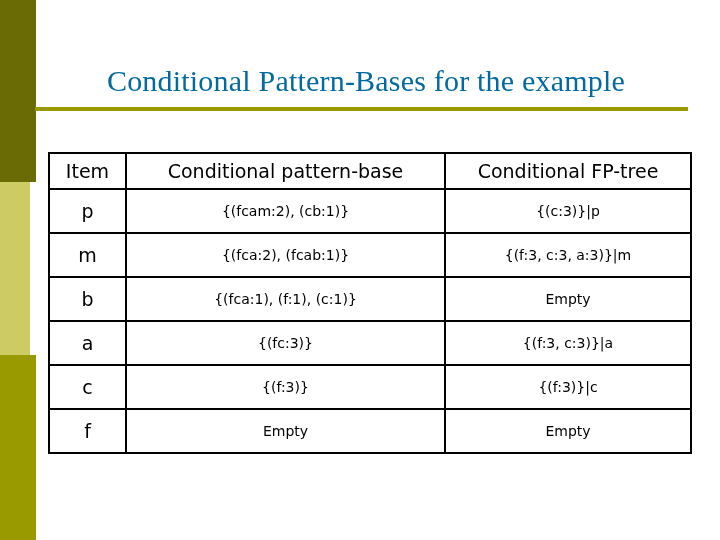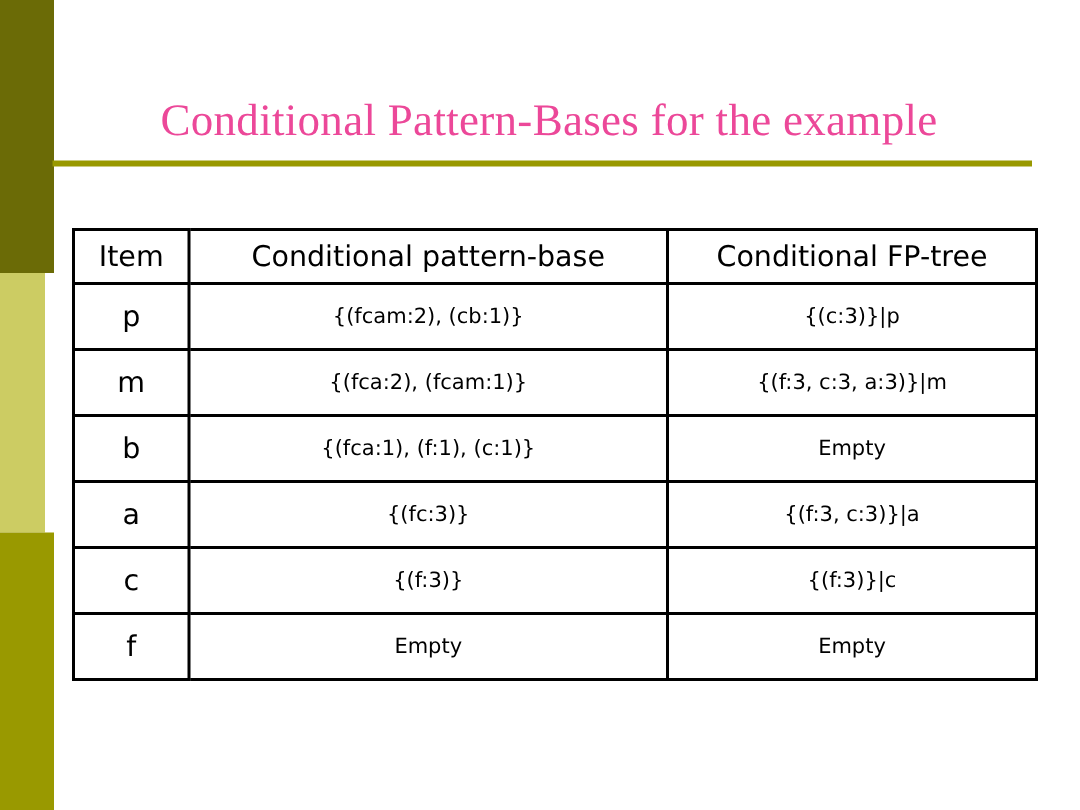--- a/index.html
+++ b/index.html
@@ -104,21 +104,21 @@
 </head>
 <body style="background: rgb(255, 255, 255);">
 
 <div id="sidebar">
   <div class="band" id="band-top" style="background: rgb(107, 107, 6);"></div>
   <div class="band" id="band-middle" style="background: rgb(204, 204, 99);"></div>
   <div class="band" id="band-bottom" style="background: rgb(153, 153, 0);"></div>
 </div>
 
 <div id="title-block">
-  <div id="slide-title" style="color: #ec4899;">Conditional Pattern-Bases for the example</div>
+  <div id="slide-title" style="color: #0369a1;">Conditional Pattern-Bases for the example</div>
 </div>
 <div id="title-rule" style="background: rgb(153, 153, 0);"></div>
 
 <div id="table-wrap">
   <table>
     <colgroup>
       <col class="c-item">
       <col class="c-base">
       <col class="c-tree">
     </colgroup>
@@ -130,21 +130,21 @@
       </tr>
     </thead>
     <tbody id="table-body">
       <tr>
         <td class="cell-item">p</td>
         <td>{(fcam:2), (cb:1)}</td>
         <td>{(c:3)}|p</td>
       </tr>
       <tr>
         <td class="cell-item">m</td>
-        <td>{(fca:2), (fcam:1)}</td>
+        <td>{(fca:2), (fcab:1)}</td>
         <td>{(f:3, c:3, a:3)}|m</td>
       </tr>
       <tr>
         <td class="cell-item">b</td>
         <td>{(fca:1), (f:1), (c:1)}</td>
         <td>Empty</td>
       </tr>
       <tr>
         <td class="cell-item">a</td>
         <td>{(fc:3)}</td>

